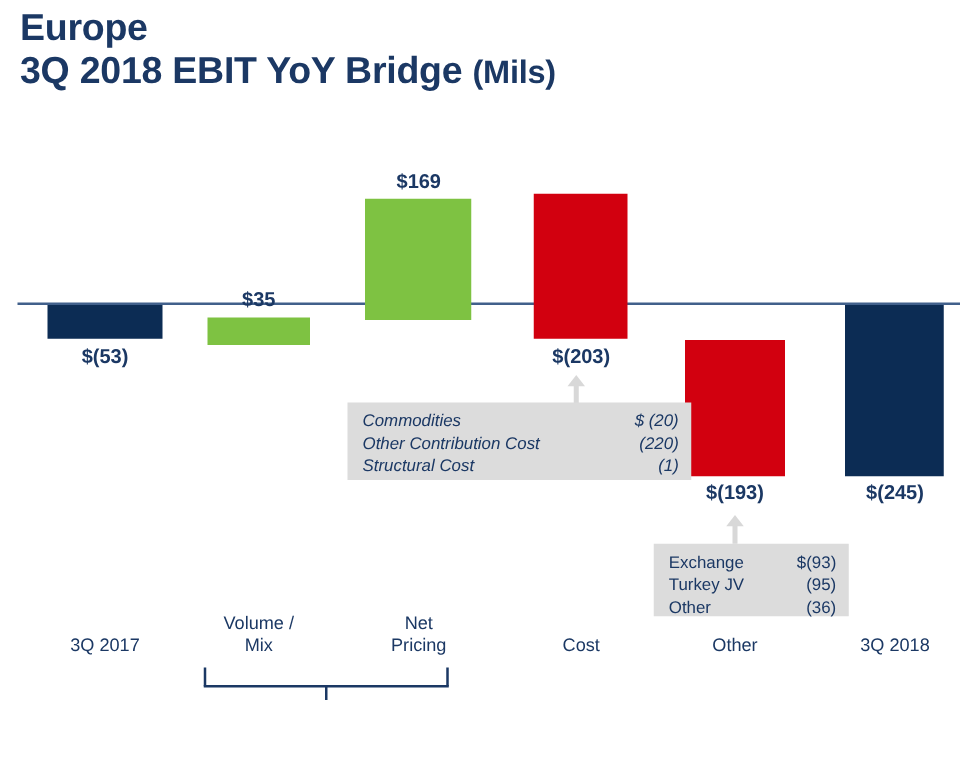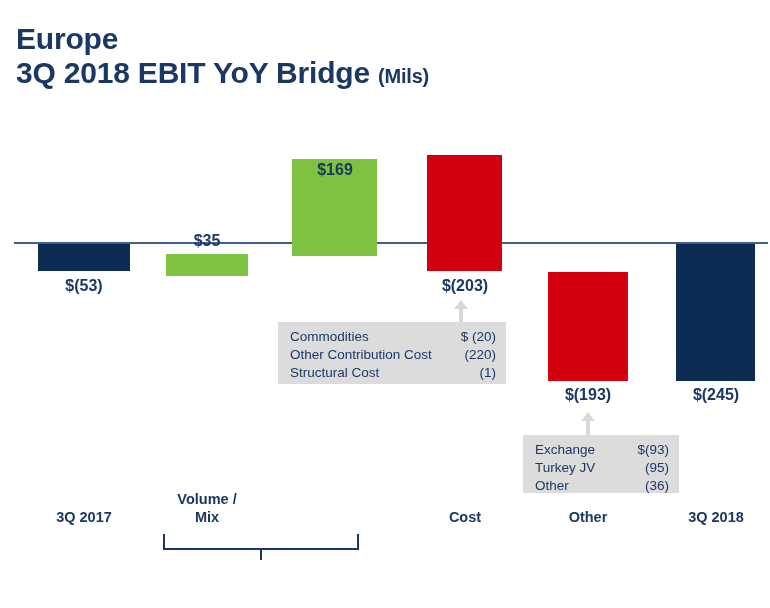--- a/index.html
+++ b/index.html
@@ -23,23 +23,23 @@
     width: 740px;
   }
   .title-line {
     color: #1b3864;
     font-weight: bold;
     font-size: 30px;
     line-height: 34px;
     letter-spacing: -0.2px;
     white-space: nowrap;
   }
-  .title-line-1 { padding-top: 4px; margin-top: 16px; }
+  .title-line-1 { padding-top: 4px; }
   .title-unit {
-    font-size: 20px;
+    font-size: 26px;
     font-weight: bold;
     color: #1b3864;
   }
 
   
   #plot {
     position: absolute;
     left: 0;
     top: 0;
     width: 770px;
@@ -66,21 +66,21 @@
     color: #1b3864;
     font-weight: bold;
     font-size: 16px;
     text-align: center;
     white-space: nowrap;
   }
 
   .cat-label {
     position: absolute;
     color: #1b3864;
-    font-weight: bold;
+    font-weight: normal;
     font-size: 14.5px;
     text-align: center;
     line-height: 18px;
     white-space: nowrap;
   }
 
   
   .callout {
     position: absolute;
     background: #dcdcdc;
@@ -150,36 +150,36 @@
 
   <div id="axis-line"></div>
 
   <div class="bar bar-navy" style="left:38px; top:244px; width:92px; height:27px;"></div>
   <div class="bar-label" style="left:34px; top:277px; width:100px;">$(53)</div>
 
   <div class="bar bar-green" style="left:166px; top:254px; width:82px; height:22px;"></div>
   <div class="bar-label" style="left:157px; top:232px; width:100px;">$35</div>
 
   <div class="bar bar-green" style="left:292px; top:159px; width:85px; height:97px;"></div>
-  <div class="bar-label" style="left:285px; top:137px; width:100px;margin-top:24px;">$169</div>
+  <div class="bar-label" style="left:285px; top:137px; width:100px;">$169</div>
 
   <div class="bar bar-red" style="left:427px; top:155px; width:75px; height:116px;"></div>
   <div class="bar-label" style="left:415px; top:277px; width:100px;">$(203)</div>
 
   <div class="bar bar-red" style="left:548px; top:272px; width:80px; height:109px;"></div>
   <div class="bar-label" style="left:538px; top:386px; width:100px;text-align:center;">$(193)</div>
 
   <div class="bar bar-navy" style="left:676px; top:244px; width:79px; height:137px;"></div>
   <div class="bar-label" style="left:666px; top:386px; width:100px;">$(245)</div>
 
   <div class="callout-arrow" style="left:453px; top:300px; height:24px;">
     <div class="head"></div>
     <div class="stem" style="height:17px;"></div>
   </div>
-  <div class="callout" style="left:278px; top:322px; width:228px; height:62px;">
+  <div class="callout" style="left:278px; top:322px; width:275px; height:62px;font-style:italic;">
     <div class="callout-row">
       <span class="c-name">Commodities</span>
       <span class="c-val">$  (20)</span>
     </div>
     <div class="callout-row">
       <span class="c-name">Other Contribution Cost</span>
       <span class="c-val">(220)</span>
     </div>
     <div class="callout-row">
       <span class="c-name">Structural Cost</span>
@@ -206,20 +206,24 @@
     </div>
   </div>
 
   <div class="cat-label" style="left:34px; top:508px; width:100px;">3Q 2017</div>
 
   <div class="cat-label" style="left:157px; top:490px; width:100px;">
     <div>Volume /</div>
     <div>Mix</div>
   </div>
 
+  <div class="cat-label" style="left:285px; top:490px; width:100px;">
+    <div>Net</div>
+    <div>Pricing</div>
+  </div>
 
   <div class="cat-label" style="left:415px; top:508px; width:100px;">Cost</div>
 
   <div class="cat-label" style="left:538px; top:508px; width:100px;">Other</div>
 
   <div class="cat-label" style="left:666px; top:508px; width:100px;">3Q 2018</div>
 
   <div id="bracket" style="left:0; top:0; width:770px; height:608px;">
 
     <div class="brk" style="left:163px; top:548px; width:196px; height:2px;"></div>

